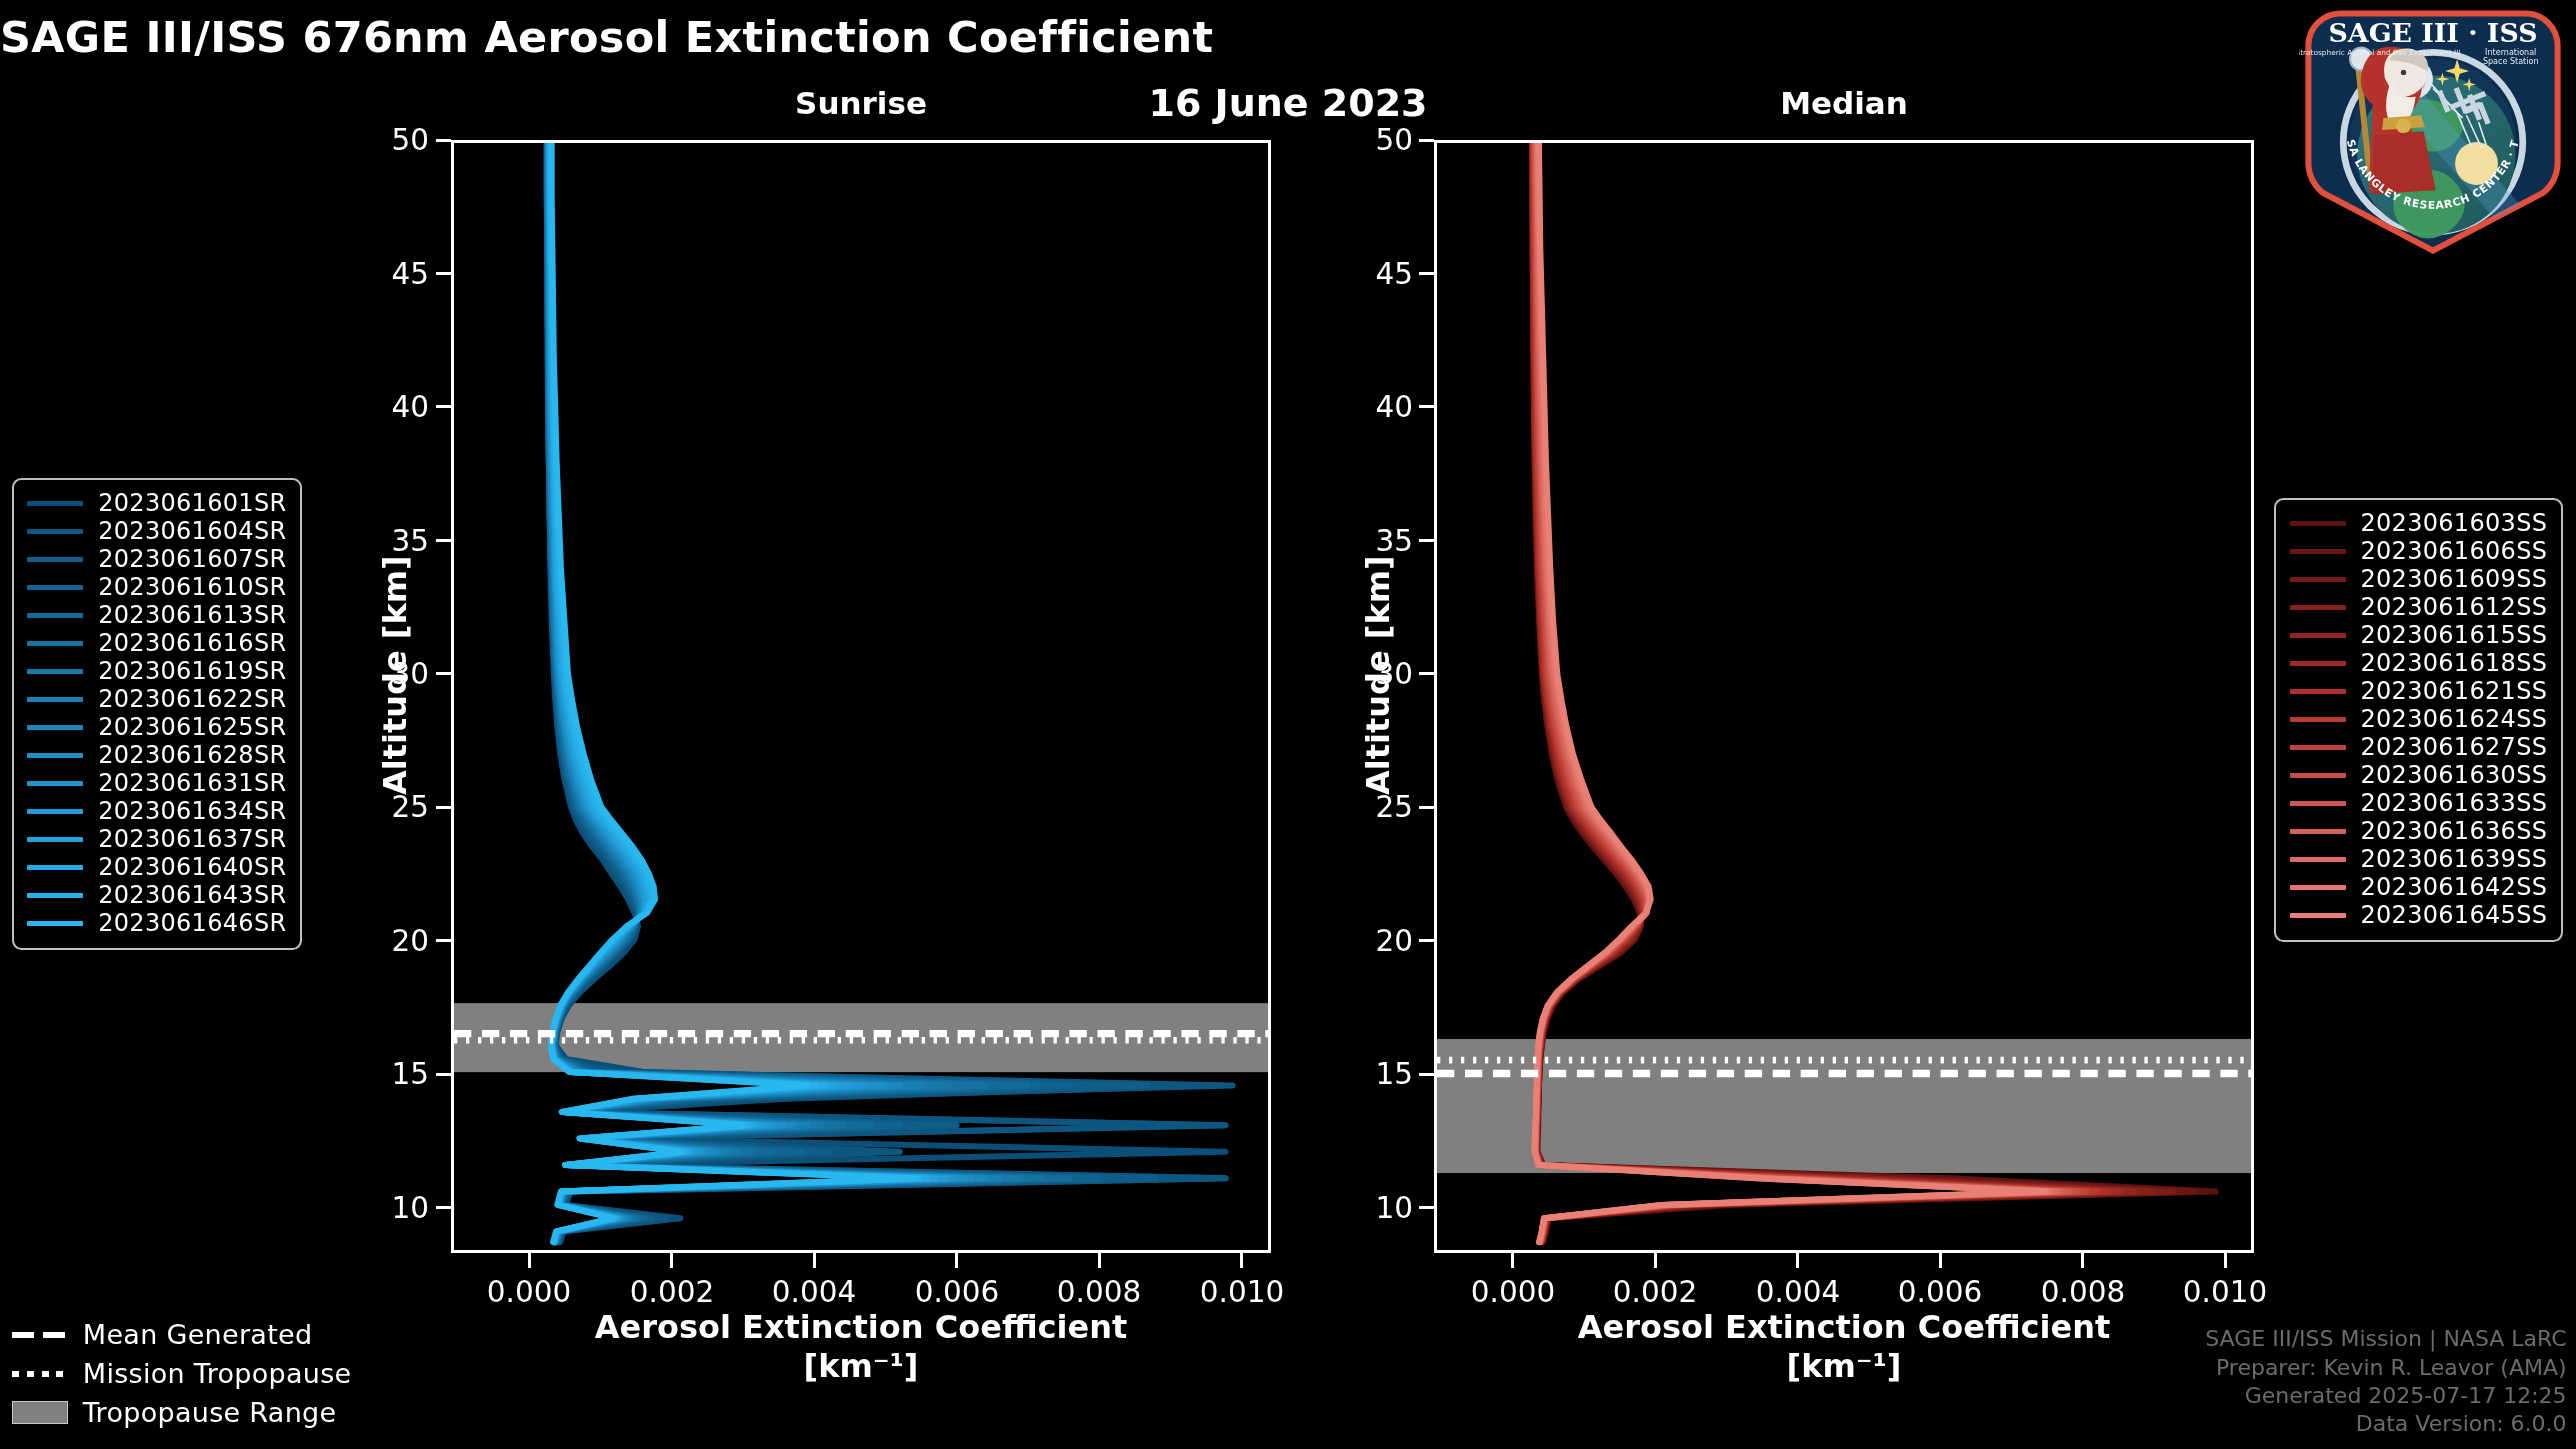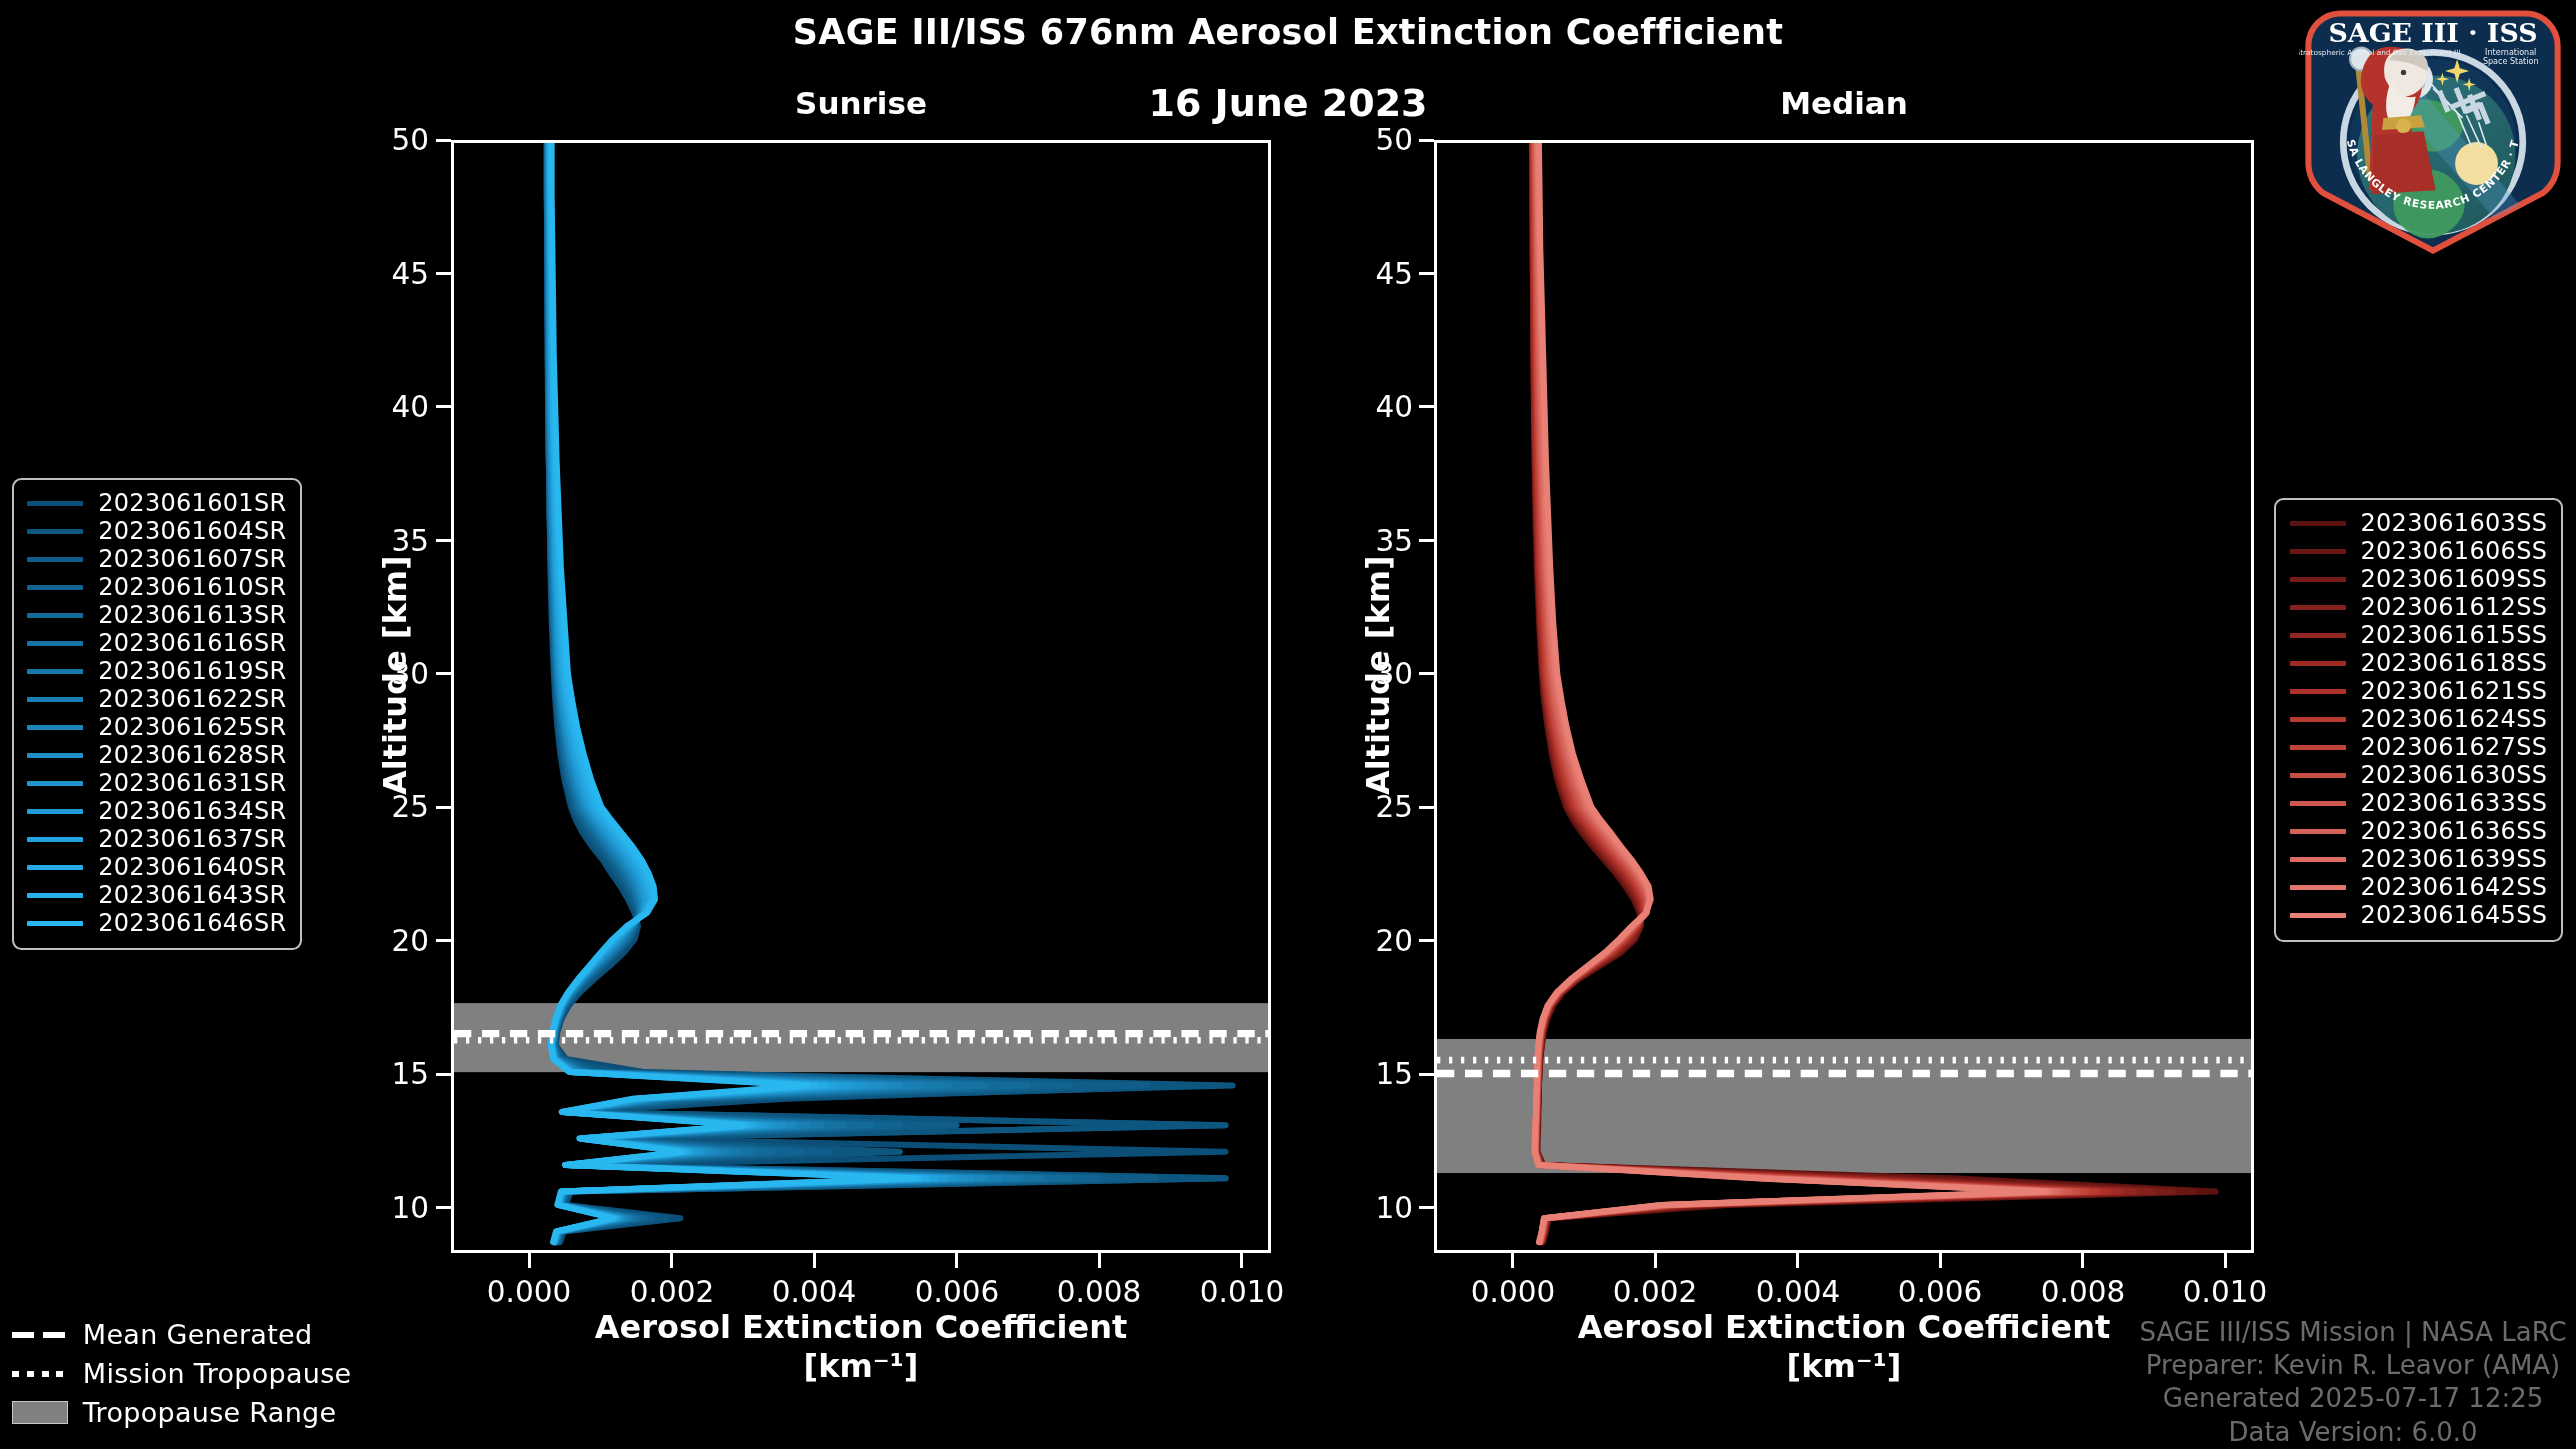--- a/index.html
+++ b/index.html
@@ -3,22 +3,22 @@
 <meta charset="utf-8">
 <title>SAGE III/ISS 676nm Aerosol Extinction Coefficient</title>
 <style>
   html,body{margin:0;padding:0;background:#000;}
   body{width:2576px;height:1449px;position:relative;overflow:hidden;
        font-family:"DejaVu Sans","Liberation Sans",sans-serif;color:#fff;}
 
   .fig{position:absolute;inset:0;}
 
   
-  #main-title{position:absolute;left:0;right:0;top:12px;text-align:center;
-    font-size:35px;font-weight:bold;letter-spacing:0.3px;
+  #main-title{position:absolute;left:0;right:0;top:12px;
+    font-size:43px;font-weight:bold;letter-spacing:0.3px;
     font-family:"DejaVu Sans","Liberation Sans",sans-serif;}
   #sub-title{position:absolute;left:0;right:0;top:81px;text-align:center;
     font-size:38px;font-weight:bold;}
   .panel-title{position:absolute;top:85px;font-size:31px;font-weight:bold;text-align:center;}
   #sunrise-title{left:451px;width:820px;}
   #sunset-title{left:1434px;width:820px;}
 
   
   .axes{position:absolute;border:3.4px solid #fff;box-sizing:border-box;background:#000;overflow:hidden;}
   #axes-sunrise{left:451px;top:140px;width:820px;height:1113px;}
@@ -49,22 +49,22 @@
 
   #legend-tropopause{position:absolute;left:12px;top:1315px;}
   #legend-tropopause .legend-row{height:39px;}
   .dash-swatch{width:56px;height:17.4px;margin-right:14.8px;flex:none;position:relative;}
   .dash-swatch i{position:absolute;top:6px;height:6px;background:#fff;display:block;}
   .patch-swatch{width:56px;height:23px;margin-right:14.8px;flex:none;
                 background:#808080;border:1.3px solid #c8c8c8;box-sizing:border-box;}
   #legend-tropopause .legend-label{font-size:27px;}
 
   
-  #credits{position:absolute;right:9.4px;bottom:0;text-align:center;
-           font-size:26px;line-height:1.28;color:#6b6b6b;}
+  #credits{position:absolute;right:9.4px;bottom:11px;text-align:right;
+           font-size:22px;line-height:1.28;color:#6b6b6b;}
 
   
   #logo{position:absolute;right:9.4px;top:4px;width:268px;height:252px;}
 </style>
 </head>
 <body>
 
 <div class="fig">
 
   <div id="main-title">SAGE III/ISS 676nm Aerosol Extinction Coefficient</div>

